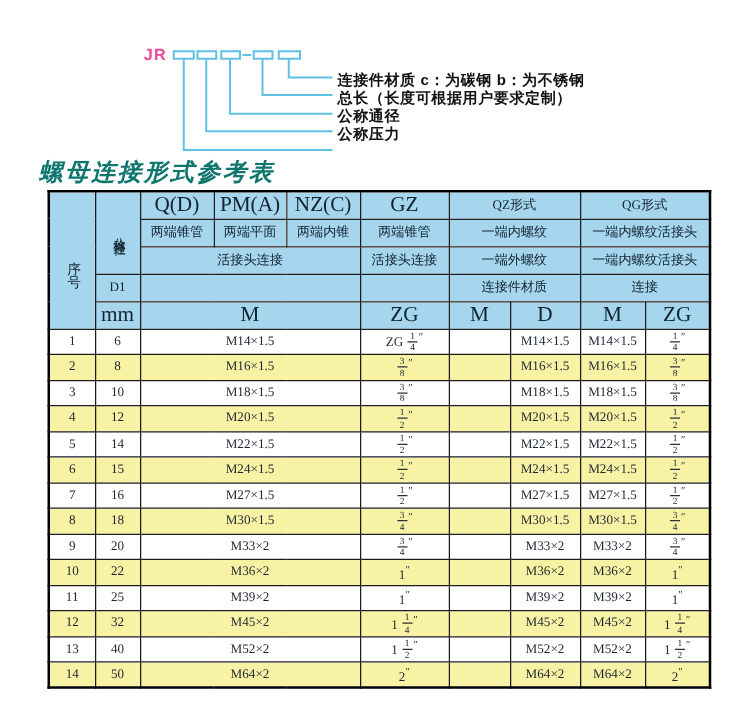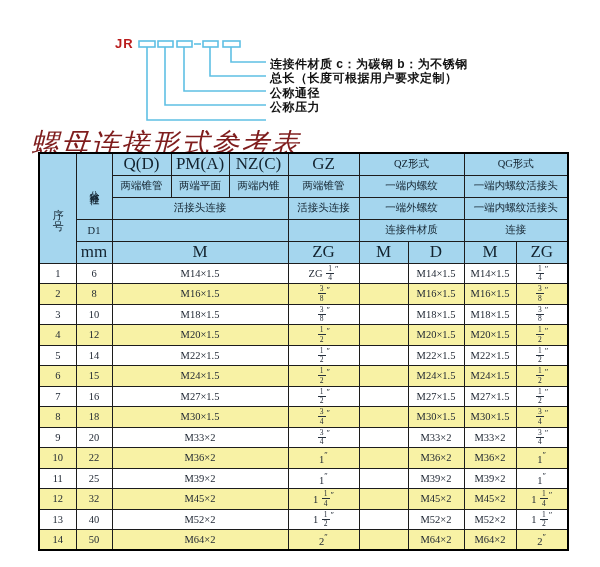--- a/index.html
+++ b/index.html
@@ -8,27 +8,27 @@
     background:#ffffff;
     font-family:"Liberation Serif","DejaVu Serif",serif;
     --header-bg:#a5d6ee; --row-alt-bg:#f8f2a5; --accent:#5fc0e4; --star:#1ba7da;
     color:#161616;
   }
   
   .diagram{position:absolute;left:0;top:0;width:600px;height:150px}
   .diagram svg{position:absolute;left:0;top:0}
   .diag-head{position:absolute;left:112px;top:15px;font:bold 13px "Liberation Sans","DejaVu Sans",sans-serif;color:#1c1c1c;letter-spacing:1px}
   .diag-head .star{color:var(--star);font-size:12px;margin-right:2px}
-  .jr{position:absolute;left:115px;top:36px;font:bold 13px "Liberation Sans","DejaVu Sans",sans-serif;color:#b91c1c;letter-spacing:1px}
+  .jr{position:absolute;left:115px;top:36px;font:bold 13px "Liberation Sans","DejaVu Sans",sans-serif;color:#ec4899;letter-spacing:1px}
   .dlabel{position:absolute;left:270px;font:bold 12px "Liberation Sans","DejaVu Sans",sans-serif;color:#121212;white-space:nowrap;letter-spacing:.5px}
   .code-shape{stroke:var(--accent);fill:#ffffff;stroke-width:1.6}
   .code-line{stroke:var(--accent);stroke-width:1.6;fill:none}
   
-  .tbl-title{position:absolute;left:31px;top:125px;font-weight:normal;font-style:italic;
-    font-size:28px;letter-spacing:2px;color:#7f1d1d;font-family:"Liberation Serif","DejaVu Serif",serif}
+  .tbl-title{position:absolute;left:31px;top:125px;font-weight:bold;font-style:italic;
+    font-size:19px;letter-spacing:2px;color:#0f766e;font-family:"Liberation Serif","DejaVu Serif",serif}
   
   table.ref{position:absolute;left:38px;top:152px;width:529px;border-collapse:collapse;table-layout:fixed;border:2px solid #000}
   .ref th,.ref td{border:1px solid #1c1c1c;text-align:center;vertical-align:middle;padding:0;overflow:hidden}
   .ref thead th{background:var(--header-bg);font-weight:normal;font-size:10.5px;color:#12222e}
   .ref thead tr{height:22px}
   .ref thead th.lat{font-size:17px}
   .ref tbody tr{height:20.5px}
   .ref tbody td{font-size:10.5px;background:#fff;color:#1c2430}
   .ref tbody tr.alt td{background:var(--row-alt-bg)}
   .vtext{writing-mode:vertical-lr;text-orientation:upright;display:inline-block;font-size:11px;letter-spacing:12px;padding-top:10px}

